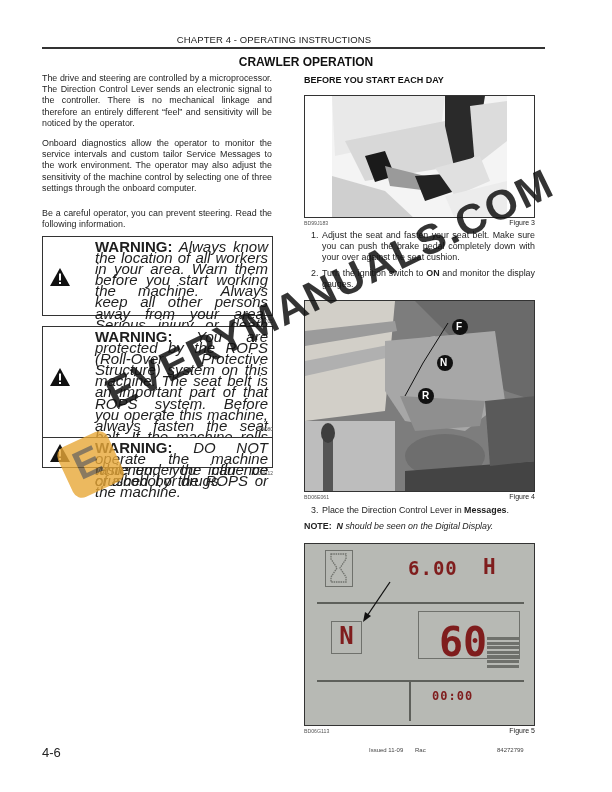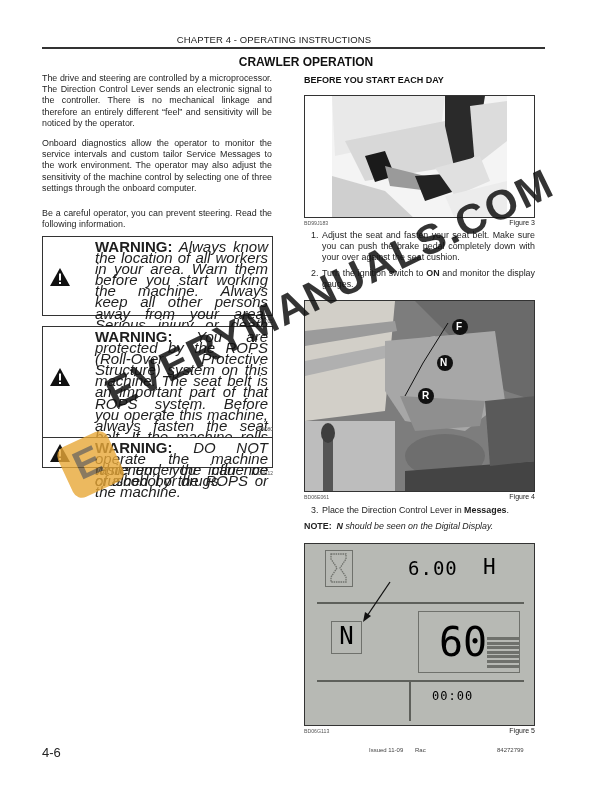--- a/index.html
+++ b/index.html
@@ -31,21 +31,21 @@
   .fig-label { font-size: 7px; color: #222; text-align: right; }
   .step { font-size: 8.9px; line-height: 11.2px; color: #1e1e1e; text-align: justify; }
   .step .num { position: absolute; left: 0; }
   .step .txt { margin-left: 11px; display: block; }
 
   .footer { font-size: 6px; color: #444; }
   .pagenum { top: 745px; left: 42px; font-size: 13px; color: #222; }
 
   
   .lcd { background: #b7b9b4; }
-  .seg { font-family: "DejaVu Sans Mono", monospace; color: #000000; font-weight: normal; }
+  .seg { font-family: "DejaVu Sans Mono", monospace; color: #7f1d1d; font-weight: bold; }
 </style>
 </head>
 <body>
 
 <div class="abs chapter">CHAPTER 4 - OPERATING INSTRUCTIONS</div>
 <div class="abs chapter-rule"></div>
 <div class="abs section-title">CRAWLER OPERATION</div>
 
 <p class="abs col-left para p1">The drive and steering are controlled by a microprocessor. The Direction Control Lever sends an electronic signal to the controller. There is no mechanical linkage and therefore an entirely different “feel” and sensitivity will be noticed by the operator.</p>
 <p class="abs col-left para p2">Onboard diagnostics allow the operator to monitor the service intervals and custom tailor Service Messages to the work environment. The operator may also adjust the sensitivity of the machine control by selecting one of three settings through the onboard computer.</p>
@@ -159,21 +159,21 @@
   <div class="abs seg" style="left:178px;top:11px;font-size:21px;">H</div>
   <div class="abs" style="left:12px;top:58px;width:207px;height:1.5px;background:#5e605b;"></div>
 
   <svg class="abs" style="left:55px;top:35px;" width="35" height="45" viewBox="0 0 35 45">
     <line x1="30" y1="3" x2="7" y2="37" stroke="#111" stroke-width="1.3"></line>
     <polygon points="3,43 5,33 11,37" fill="#111"></polygon>
   </svg>
   <div class="abs" style="left:26px;top:77px;width:31px;height:33px;border:1.5px solid #6f716c;box-sizing:border-box;text-align:center;">
     <span class="seg" style="font-size:24px;line-height:29px;">N</span>
   </div>
-  <div class="abs" style="left:113px;top:67px;width:102px;height:62px;border:1.5px solid #6f716c;box-sizing:border-box;">
+  <div class="abs" style="left:113px;top:67px;width:102px;height:48px;border:1.5px solid #6f716c;box-sizing:border-box;">
     <span class="abs seg" style="left:20px;top:6px;font-size:40px;line-height:48px;">60</span>
     <div class="abs" style="left:68px;top:25px;width:32px;">
       <div style="height:3px;background:#6f716c;margin-bottom:1.6px;"></div>
       <div style="height:3px;background:#6f716c;margin-bottom:1.6px;"></div>
       <div style="height:3px;background:#6f716c;margin-bottom:1.6px;"></div>
       <div style="height:3px;background:#6f716c;margin-bottom:1.6px;"></div>
       <div style="height:3px;background:#6f716c;margin-bottom:1.6px;"></div>
       <div style="height:3px;background:#6f716c;margin-bottom:1.6px;"></div>
       <div style="height:3px;background:#6f716c;"></div>
     </div>

